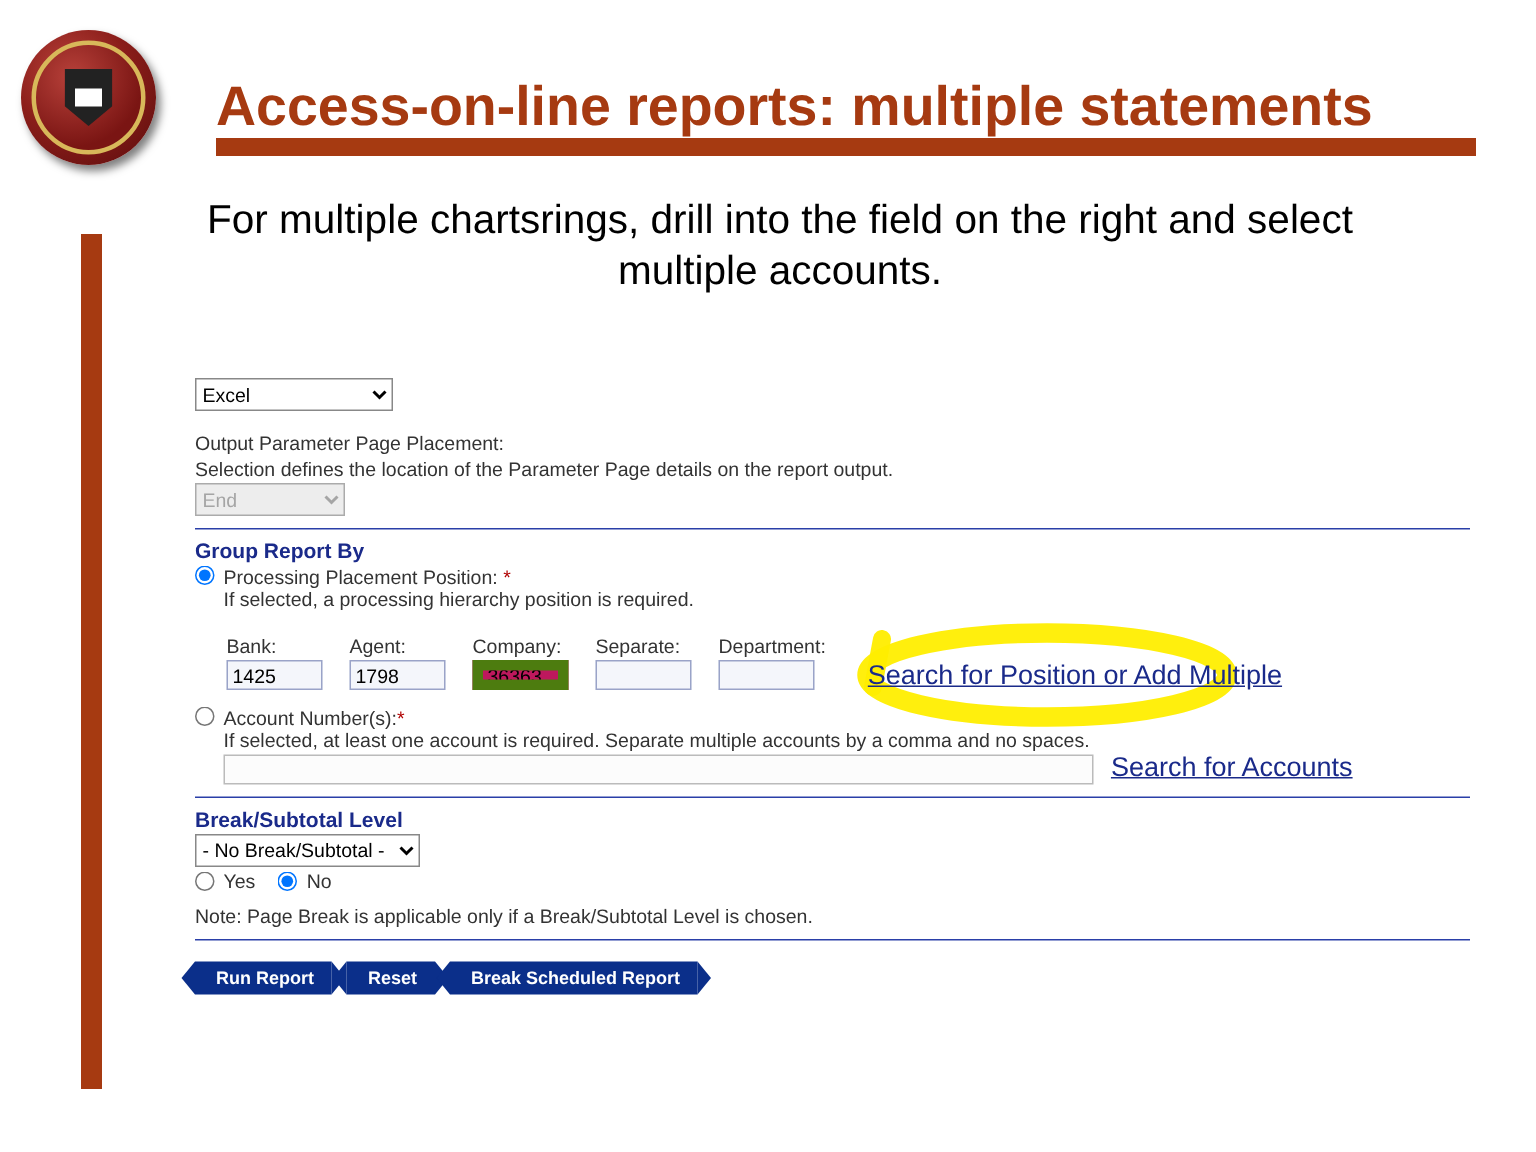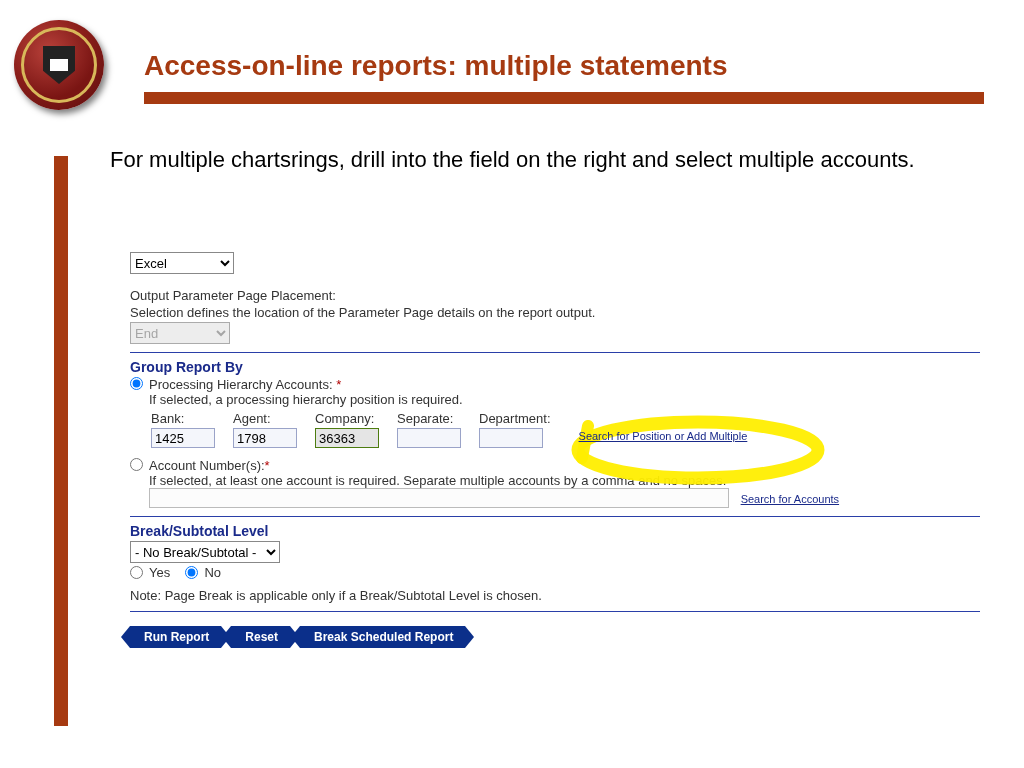--- a/index.html
+++ b/index.html
@@ -42,21 +42,21 @@
     clip-path: polygon(0 0, 100% 0, 100% 65%, 50% 100%, 0 65%);
     display: flex; align-items: center; justify-content: center;
   }
   .logo .book {
     width: 18px; height: 12px; background: #fff;
   }
   .title {
     position: absolute;
     top: 50px;
     left: 144px;
-    font-size: 28px;
+    font-size: 37px;
     font-weight: bold;
     color: #a63a11;
   }
   .title-rule {
     position: absolute;
     top: 92px;
     left: 144px;
     width: 840px;
     height: 12px;
     background: #a63a11;
@@ -66,44 +66,45 @@
     position: absolute;
     top: 156px;
     left: 54px;
     width: 14px;
     height: 570px;
     background: #a63a11;
   }
 
   .intro {
     position: absolute;
-    top: 146px;
+    top: 130px;
     left: 110px;
     width: 820px;
-    font-size: 22px;
+    font-size: 27px;
     line-height: 1.25;
     color: #000;
+    text-align: center;
   }
 
   .form-area {
     position: absolute;
     top: 250px;
     left: 130px;
     width: 850px;
     font-size: 13px;
     color: #333;
   }
 
   select.small {
     font-size: 13px;
     height: 22px;
     border: 1px solid #888;
     background: #fff;
   }
-  select.small.wide { width: 104px; }
+  select.small.wide { width: 132px; }
   select.small.mid  { width: 100px; background: #e6e6e6; }
   select.small.nb   { width: 150px; }
 
   .hr {
     border-bottom: 1px solid #2a3fa8;
     margin: 8px 0 6px 0;
   }
 
   .sec-title {
     color: #1a2a8a;
@@ -123,28 +124,28 @@
   }
   .hier-table input {
     width: 64px;
     height: 20px;
     font-size: 13px;
     border: 1px solid #9aa3c8;
     background: #f4f6fb;
     padding: 1px 3px;
   }
   .hier-table input.active {
-    border: 1px solid #4d7c0f;
-    background: #e5e5e5;
+    border: 7px solid #4d7c0f;
+    background: #be185d;
   }
 
   a.link {
     color: #1a2a8a;
     text-decoration: underline;
-    font-size: 11px;
+    font-size: 18px;
   }
 
   .accounts-input {
     width: 580px;
     height: 20px;
     border: 1px solid #bbb;
     background: #fcfcfc;
   }
 
   .btn-row { margin-top: 14px; display: flex; gap: 10px; }
@@ -226,23 +227,23 @@
     </select>
   </div>
 
   <div class="hr"></div>
 
   <div class="sec-title">Group Report By</div>
 
   <div class="row radio-line" style="align-items:flex-start;">
     <input type="radio" name="grp" checked="" style="">
     <div>
-      <span><span>Processing Hierarchy Accounts:</span> <span class="req">*</span></span><br>
+      <span><span>Processing Placement Position:</span> <span class="req">*</span></span><br>
       <span>If selected, a processing hierarchy position is required.</span>
-      <table class="hier-table" style="margin-top:2px;">
+      <table class="hier-table" style="margin-top:14px;">
         <tbody>
             <tr>
           <td>Bank:</td>
           <td>Agent:</td>
           <td>Company:</td>
           <td>Separate:</td>
           <td>Department:</td>
           <td></td>
         </tr>
         <tr>

